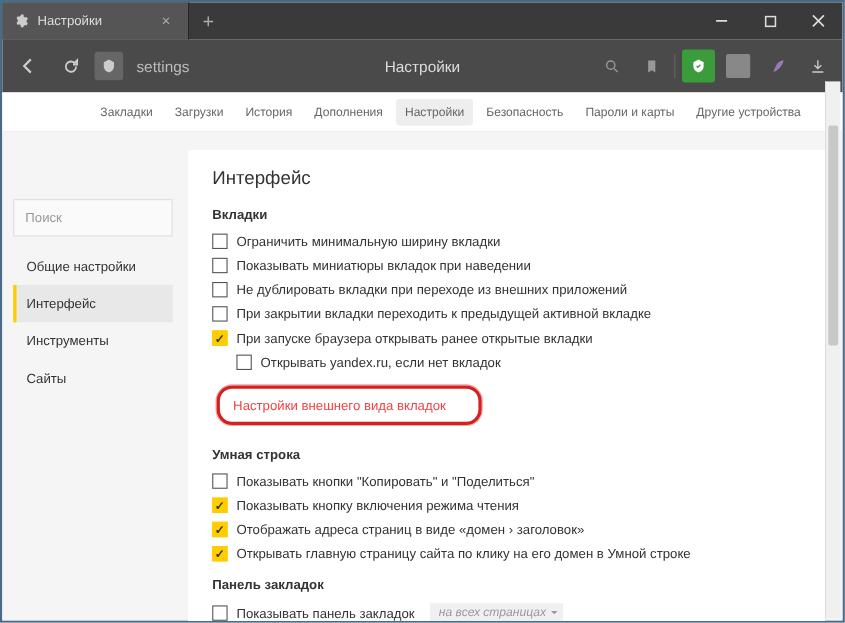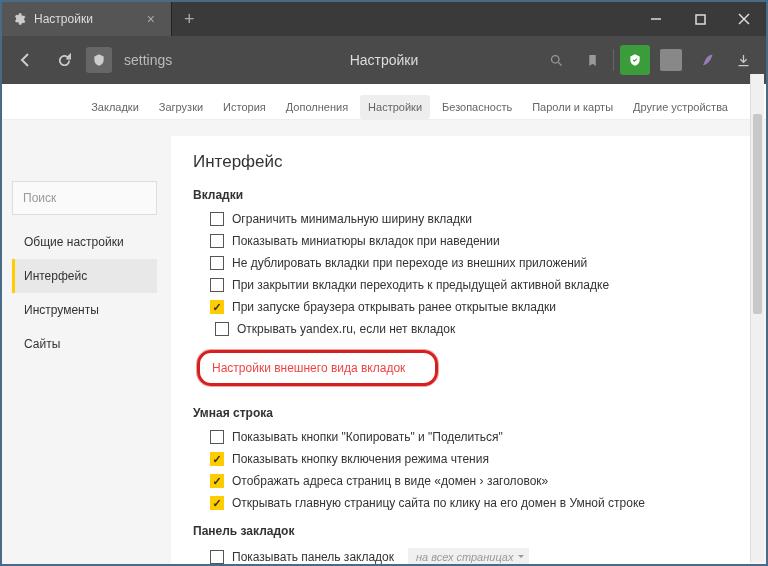--- a/index.html
+++ b/index.html
@@ -22,35 +22,35 @@
   .nav-btn svg { stroke: #ccc; fill: none; }
   .addr-shield { width: 26px; height: 26px; background: #666; border-radius: 3px; display: flex; align-items: center; justify-content: center; }
   .addr-text { color: #bbb; font-size: 14px; margin-left: 6px; }
   .addr-title { color: #ddd; font-size: 14px; position: absolute; left: 50%; transform: translateX(-50%); }
   .addr-right { margin-left: auto; display: flex; align-items: center; gap: 6px; }
   .addr-icon { width: 30px; height: 30px; display: flex; align-items: center; justify-content: center; color: #aaa; }
   .shield-green { background: #3a9c3a; border-radius: 3px; }
   .ext-box { background: #888; border-radius: 2px; width: 22px; height: 22px; }
   .feather { color: #9a7ab8; }
   
-  .topnav { height: 36px; background: #fff; display: flex; align-items: flex-end; justify-content: flex-end; padding: 0 30px; gap: 4px; border-bottom: 1px solid #eee; }
+  .topnav { height: 36px; background: #fff; display: flex; align-items: center; justify-content: flex-end; padding: 0 30px; gap: 4px; border-bottom: 1px solid #eee; }
   .topnav-item { font-size: 11px; color: #666; padding: 6px 8px; cursor: pointer; border-radius: 3px; }
   .topnav-item.active { background: #eee; }
   
   .content { display: flex; flex: 1; background: #f5f5f5; height: calc(100% - 108px); }
   
   .sidebar { width: 145px; margin-left: 10px; margin-top: 16px; }
   .search-box { height: 34px; border: 1px solid #ddd; background: #fafafa; display: flex; align-items: center; padding: 0 10px; font-size: 12px; color: #999; margin-bottom: 10px; margin-top: 45px; }
   .side-item { padding: 10px 12px; font-size: 12px; color: #333; cursor: pointer; }
   .side-item.active { background: #e8e8e8; border-left: 3px solid #ffcc00; padding-left: 9px; }
   
   .main { flex: 1; background: #fff; margin: 16px 16px 0 14px; padding: 16px 22px; overflow-y: auto; }
   .sec-title { font-size: 17px; color: #333; margin-bottom: 16px; font-weight: normal; }
   .sub-title { font-size: 12px; font-weight: bold; color: #333; margin: 14px 0 10px 0; }
-  .check-row { display: flex; align-items: center; gap: 8px; margin-bottom: 8px; font-size: 12px; color: #333; margin-left: 17px; }
+  .check-row { display: flex; align-items: center; gap: 8px; margin-bottom: 8px; font-size: 12px; color: #333; }
   .check-row.indent { margin-left: 22px; }
   .cb { width: 14px; height: 14px; border: 1.5px solid #555; flex-shrink: 0; display: flex; align-items: center; justify-content: center; cursor: pointer; }
   .cb.checked { background: #ffcc00; border-color: #ffcc00; }
   .cb.checked::after { content: "✓"; font-size: 11px; color: #333; font-weight: bold; }
   
   .highlight-link { display: inline-block; border: 3px solid #d62020; border-radius: 14px; padding: 8px 30px 8px 12px; color: #ef4444; font-size: 12px; margin: 6px 0 6px 4px; box-shadow: 0 0 0 1px rgba(214,32,32,.4); cursor: pointer; }
   
   .dd { display: inline-block; background: #f0f0f0; color: #999; font-size: 11px; padding: 3px 16px 3px 8px; margin-left: 6px; cursor: pointer; position: relative; font-style: italic; }
   .dd::after { content: ""; position: absolute; right: 5px; top: 7px; border: 3px solid transparent; border-top-color: #999; }
 

